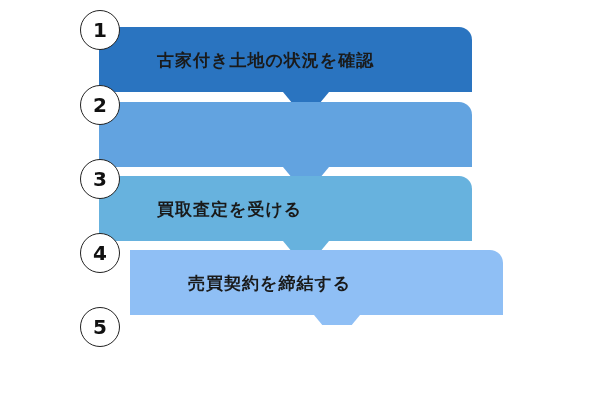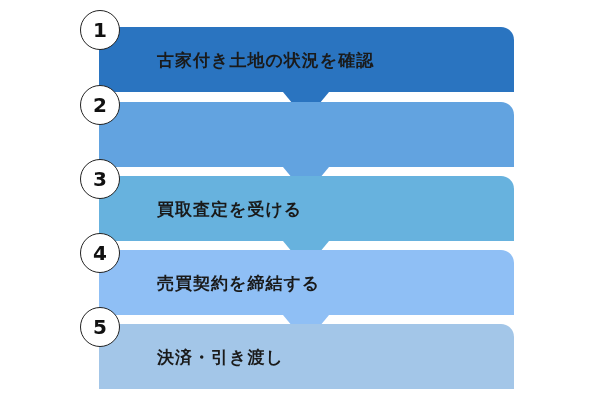--- a/index.html
+++ b/index.html
@@ -17,21 +17,21 @@
     .flow {
       position: absolute;
       left: 0;
       top: 0;
       width: 600px;
       height: 400px;
     }
     .step {
       position: absolute;
       left: 99px;
-      width: 415px;
+      width: 373px;
       height: 65px;
       border-radius: 0 13px 0 0;
       box-sizing: border-box;
     }
     .step-label {
       position: absolute;
       left: 58px;
       top: 50%;
       transform: translateY(-50%);
       font-size: 17px;
@@ -90,28 +90,25 @@
   </div>
 
   <div class="step" style="top:176px;background:#67b2de;font-family:Liberation Mono, monospace;">
     <span class="step-label">買取査定を受ける</span>
     <div class="arrow" style="background:#67b2de;"></div>
   </div>
   <div class="badge" style="top:159px;">
     <span class="badge-num">3</span>
   </div>
 
-  <div class="step" style="top:250px;background:#8fbff5;">
+  <div class="step" style="top:250px;background:#8fbff5;margin-left:31px;">
     <span class="step-label">売買契約を締結する</span>
     <div class="arrow" style="background:#8fbff5;"></div>
   </div>
   <div class="badge" style="top:233px;">
     <span class="badge-num">4</span>
   </div>
 
-  <div class="step" style="top:324px;background:#a3c6e8;">
-    <span class="step-label">決済・引き渡し</span>
-  </div>
   <div class="badge" style="top:307px;">
     <span class="badge-num">5</span>
   </div>
 
 </div>
 
 </body></html>

